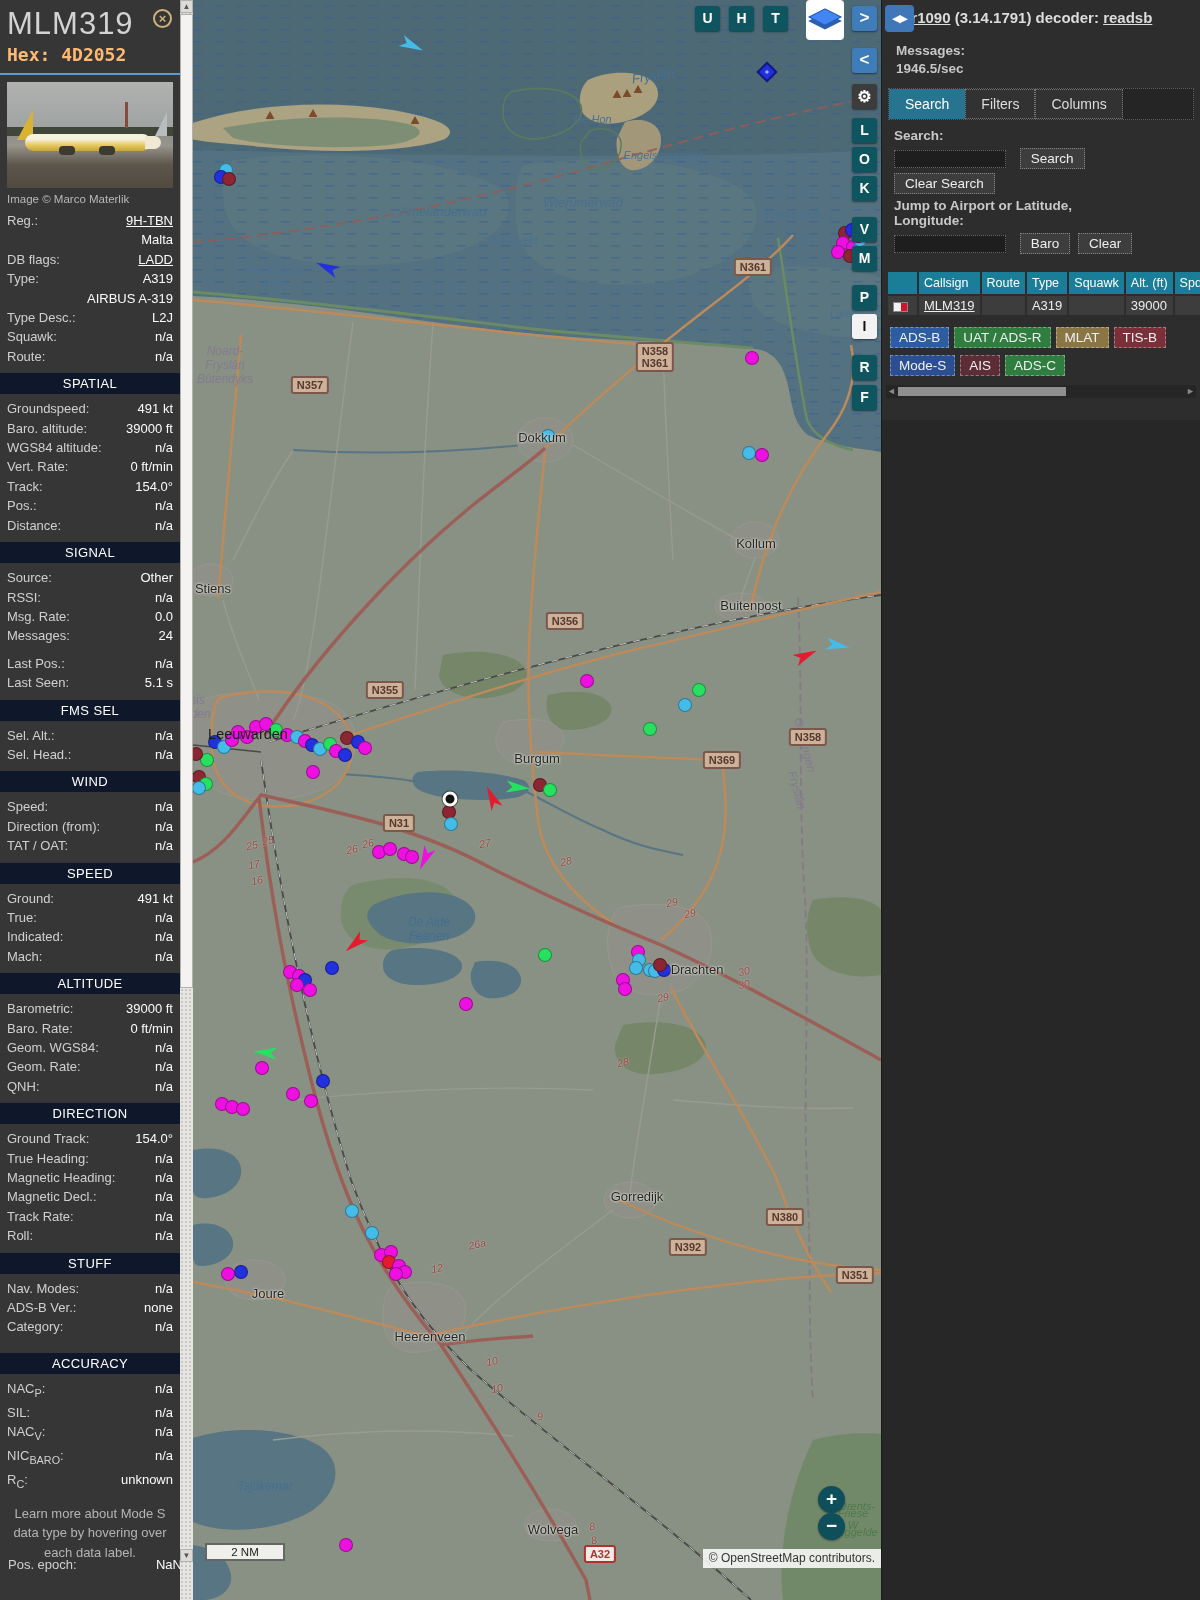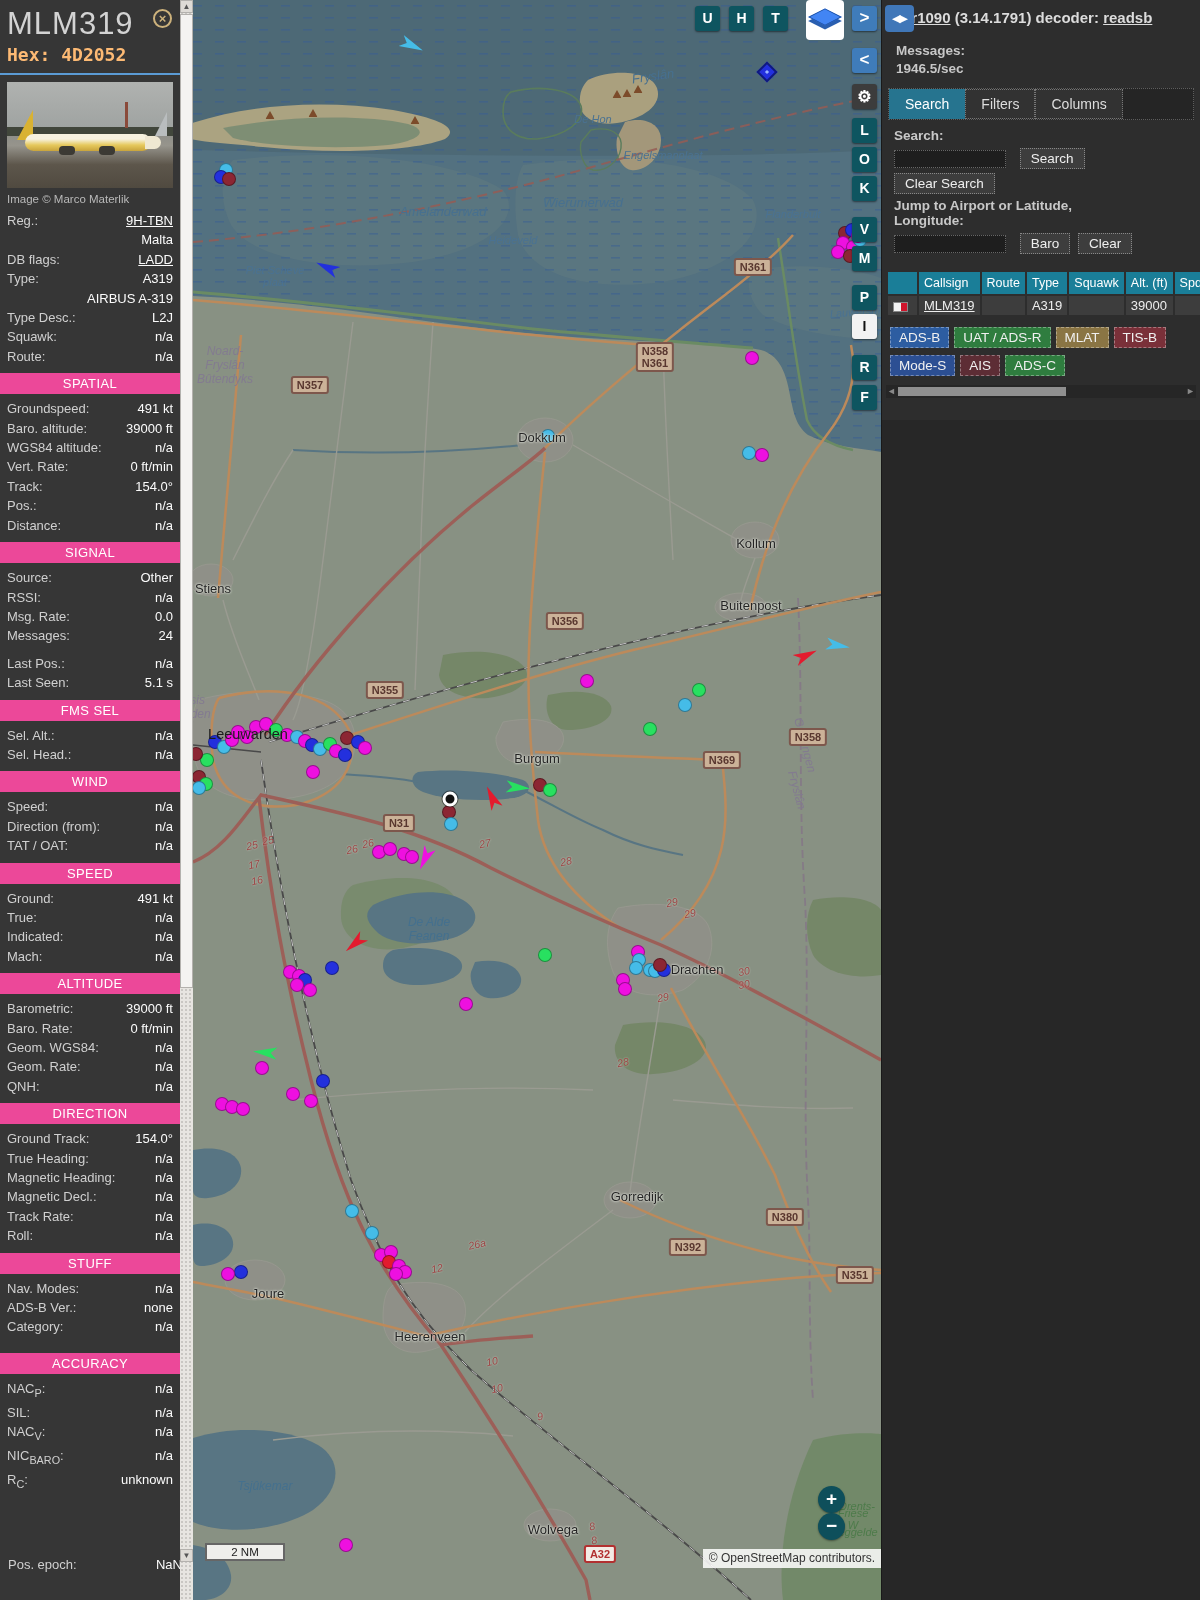--- a/index.html
+++ b/index.html
@@ -20,21 +20,21 @@
   .photo .nose { position:absolute; left:138px; top:54px; width:16px; height:13px; border-radius:0 10px 10px 0; background:#efe8d2; }
   .photo .eng1,.photo .eng2 { position:absolute; top:64px; width:16px; height:9px; border-radius:4px; background:#3c3a34; }
   .photo .eng1 { left:52px; } .photo .eng2 { left:92px; }
   .photo .tail2 { position:absolute; right:6px; top:30px; width:0; height:0; border-bottom:24px solid #b9bdbe; border-left:12px solid transparent; }
   .photo .mast { position:absolute; left:118px; top:20px; width:3px; height:26px; background:#8a4a3a; }
   .credit { padding:3px 7px 6px 7px; font-size:11.5px; color:#b9b9b9; }
   .lrow { display:flex; justify-content:space-between; padding:2px 7px; line-height:15.4px; }
   .lab { color:#d0d0d0; }
   .val { color:#fbfbfb; text-align:right; }
   .val.link { text-decoration:underline; cursor:pointer; }
-  .sec { background:#ec4899; color:#fff; text-align:center; font-size:13px; height:21px; line-height:21px; letter-spacing:.4px; margin:7px 0 5px 0; }
+  .sec { background:#0f172a; color:#fff; text-align:center; font-size:13px; height:21px; line-height:21px; letter-spacing:.4px; margin:7px 0 5px 0; }
   .lp-foot { position:absolute; left:0; bottom:38px; width:180px; text-align:center; color:#b4b4b4; font-size:13px; line-height:1.5; padding:0 4px; }
   .lp-epoch { position:absolute; left:6px; bottom:28px; width:178px; display:flex; justify-content:space-between; padding:0 2px; color:#d8d8d8; }
 
   
   .lsb { position:absolute; left:180px; top:0; width:13px; height:1600px; background:#e7e5e1; background-image:radial-gradient(#c9c7c3 1px, transparent 1px); background-size:4px 4px; }
   .lsb .thumb { position:absolute; left:0; top:14px; width:13px; height:974px; background:#f4f3f1; border:1px solid #b3b1ad; }
   .lsb .arr { position:absolute; left:0; width:13px; height:13px; background:#dedbd6; border:1px solid #b3b1ad; color:#555; font-size:8px; line-height:12px; text-align:center; }
   .lsb .up { top:0; } .lsb .dn { top:1549px; }
 
   
@@ -329,20 +329,21 @@
         </div>
         <div class="lrow">
           <span class="lab">NIC<sub>BARO</sub>:</span>
           <span class="val">n/a</span>
         </div>
         <div class="lrow">
           <span class="lab">R<sub>C</sub>:</span>
           <span class="val">unknown</span>
         </div>
       </div>
+    <div class="lp-foot">Learn more about Mode S data type by hovering over each data label.</div>
     <div class="lp-epoch">
       <span class="lab">Pos. epoch:</span>
       <span class="val">NaN</span>
     </div>
   </aside>
 
   <div class="lsb">
     <div class="arr up">▲</div>
     <div class="thumb"></div>
     <div class="arr dn">▼</div>

